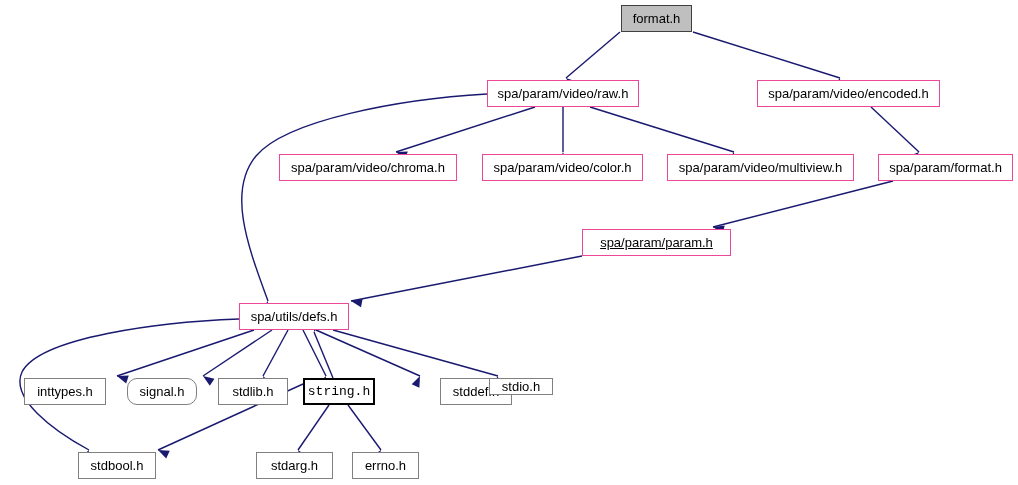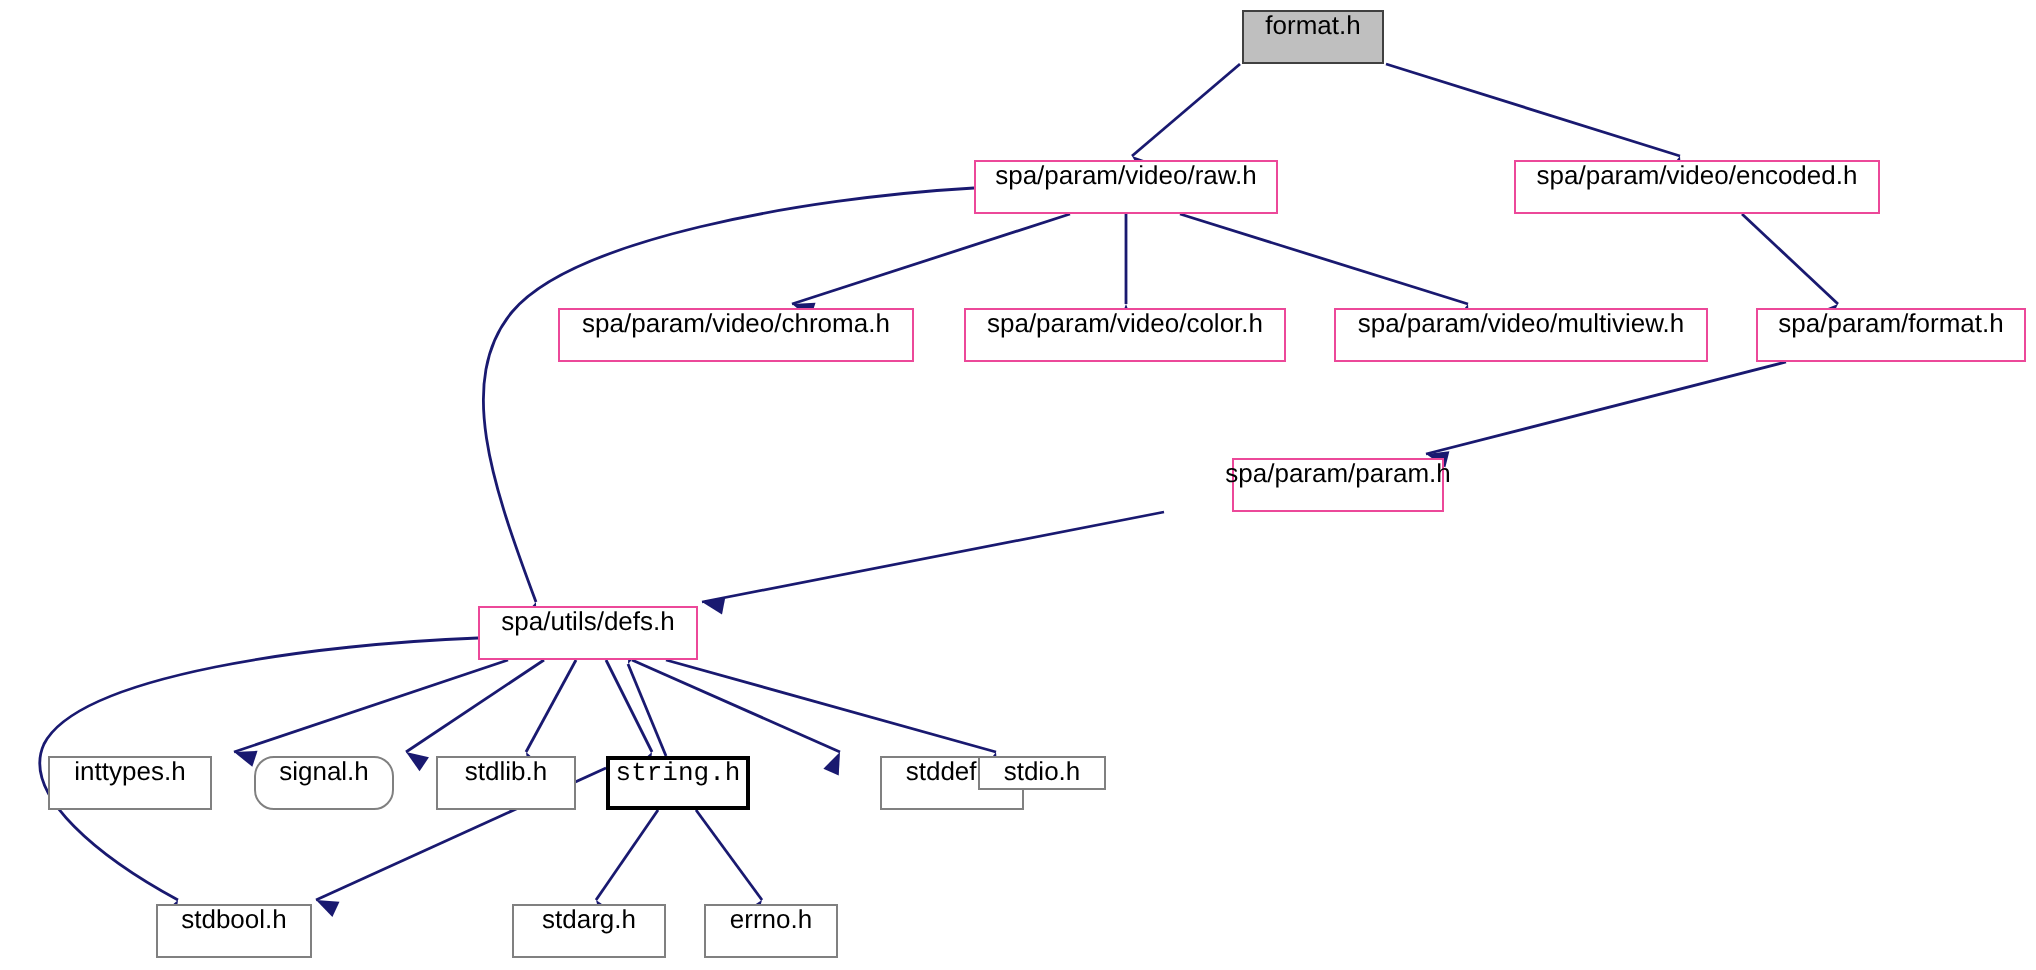--- a/index.html
+++ b/index.html
@@ -19,21 +19,21 @@
     position: absolute;
     left: 0;
     top: 0;
     width: 1018px;
     height: 485px;
   }
   .node {
     position: absolute;
     box-sizing: border-box;
     display: flex;
-    align-items: flex-start;
+    align-items: center;
     justify-content: center;
     background: #ffffff;
     border: 1px solid #808080;
     color: #000000;
     font-size: 13px;
     line-height: 1;
     white-space: nowrap;
     letter-spacing: 0px;
   }
   .node.local {
@@ -117,21 +117,21 @@
       </div>
       <div class="node local" style="left: 482px; top: 154px; width: 161px; height: 27px;">
         <span class="node-label">spa/param/video/color.h</span>
       </div>
       <div class="node local" style="left: 667px; top: 154px; width: 187px; height: 27px;">
         <span class="node-label">spa/param/video/multiview.h</span>
       </div>
       <div class="node local" style="left: 878px; top: 154px; width: 135px; height: 27px;">
         <span class="node-label">spa/param/format.h</span>
       </div>
-      <div class="node local" style="left: 616px; top: 229px; width: 106px; height: 27px;">
+      <div class="node local" style="left: 582px; top: 229px; width: 149px; height: 27px; text-decoration: underline;">
         <span class="node-label">spa/param/param.h</span>
       </div>
       <div class="node local" style="left: 239px; top: 303px; width: 110px; height: 27px;">
         <span class="node-label">spa/utils/defs.h</span>
       </div>
       <div class="node " style="left: 24px; top: 378px; width: 82px; height: 27px;">
         <span class="node-label">inttypes.h</span>
       </div>
       <div class="node " style="left: 127px; top: 378px; width: 70px; height: 27px; border-radius: 10px;">
         <span class="node-label">signal.h</span>

